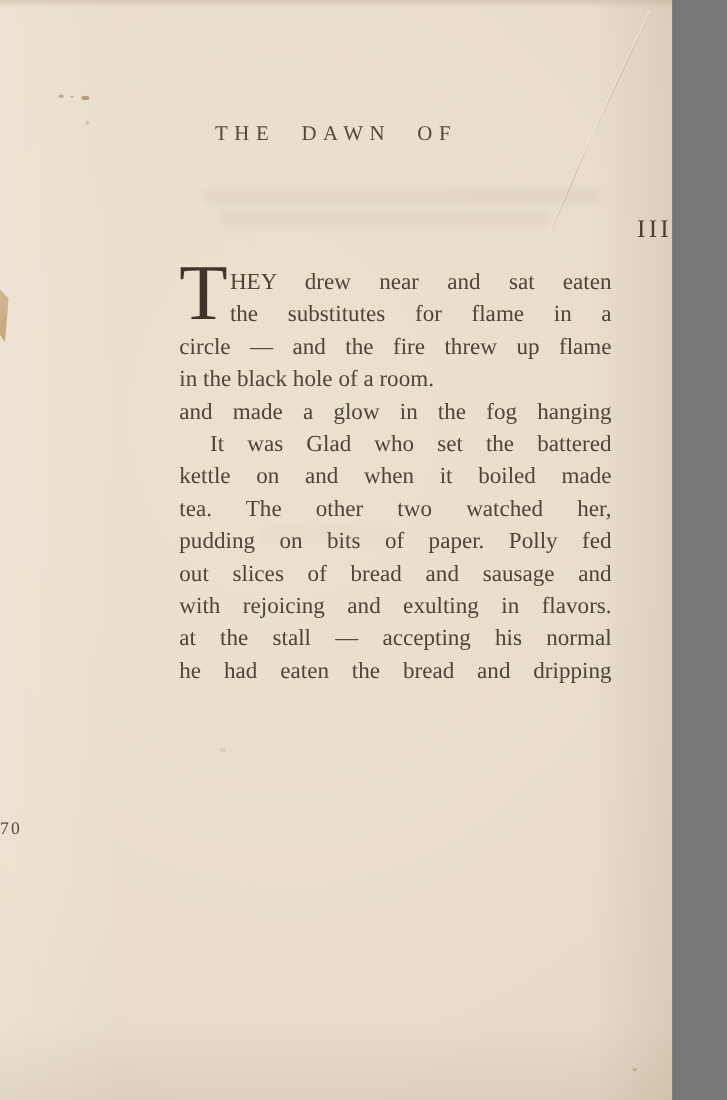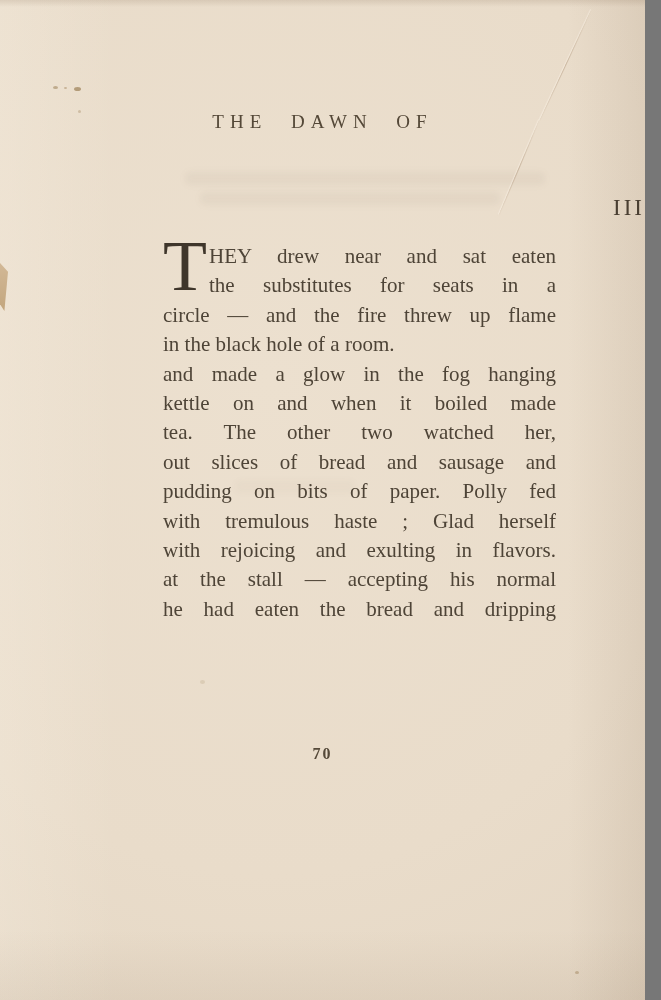--- a/index.html
+++ b/index.html
@@ -6,21 +6,20 @@
   .scan {
     position:relative; width:611px; height:1000px; overflow:hidden;
     font-family:"Liberation Serif", serif;
     color:#4e4437;
     background:
       linear-gradient(to bottom, rgba(110,82,55,0.14) 0px, rgba(110,82,55,0) 7px),
       linear-gradient(to right, rgba(110,82,55,0) 88%, rgba(110,82,55,0.10) 100%),
       linear-gradient(to bottom, rgba(110,82,55,0) 93%, rgba(110,82,55,0.07) 100%),
       linear-gradient(to right, rgba(255,250,240,0.20) 0%, rgba(255,250,240,0) 18%),
       radial-gradient(ellipse 130% 95% at 42% 38%, #ece0cf 0%, #e9dcca 52%, #e1d3c0 100%);
-    padding-left: 34px;
   }
   .running-header {
     position:absolute; top:111px; left:0; width:100%;
     text-align:center; font-size:19px; letter-spacing:6px; word-spacing:13px;
     color:#544838;
   }
   .chapter-number {
     position:absolute; top:195px; left:0; width:100%;
     text-align:right; font-size:23px; letter-spacing:3px; color:#4a3f32;
   }
@@ -33,21 +32,21 @@
   .bodyline.pad1 { padding-left:8px; }
   .bodyline.pad2 { padding-left:20px; }
   .bodyline.firstline-indent { text-indent:28px; }
   .dropcap-box { float:left; width:46px; height:58px; overflow:visible; }
   .dropcap {
     display:block; font-size:72px; line-height:58px; margin-top:-5px;
     color:#3f362b; font-weight:normal;
   }
   .folio {
     position:absolute; top:745px; left:0; width:100%;
-    text-align:center; font-size:16px; letter-spacing:2px; color:#554939;font-weight:bold;
+    font-size:16px; letter-spacing:2px; color:#554939;
   }
   
   .crease-1, .crease-2 {
     position:absolute; height:1px;
     background:linear-gradient(to right, rgba(150,120,90,0.0), rgba(150,120,90,0.35), rgba(150,120,90,0.05));
     box-shadow:0 1px 1px rgba(255,250,240,0.5);
     transform-origin:0 0;
   }
   .crease-1 { left:592px; top:10px; width:122px; transform:rotate(115deg); }
   .crease-2 { left:540px; top:120px; width:103px; transform:rotate(113deg); }
@@ -95,32 +94,32 @@
 
   <div class="chapter-number">III</div>
 
   <div class="textblock">
 
     <div>
       <span class="dropcap-box">
           <span class="dropcap">T</span>
         </span>
       <div class="bodyline pad1">HEY drew near and sat eaten</div>
-      <div class="bodyline pad2">the substitutes for seats in a</div>
+      <div class="bodyline pad2">the substitutes for flame in a</div>
       <div class="bodyline">circle — and the fire threw up flame</div>
       <div class="bodyline lastline">in the black hole of a room.</div>
       <div class="bodyline">and made a glow in the fog hanging</div>
     </div>
 
     <div>
+      <div class="bodyline firstline-indent">It was Glad who set the battered</div>
       <div class="bodyline">kettle on and when it boiled made</div>
       <div class="bodyline">tea. The other two watched her,</div>
+      <div class="bodyline">pudding on bits of paper. Polly fed</div>
       <div class="bodyline">out slices of bread and sausage and</div>
-      <div class="bodyline">pudding on bits of paper. Polly fed</div>
-      <div class="bodyline">with tremulous haste ; Glad herself</div>
       <div class="bodyline">with rejoicing and exulting in flavors.</div>
       <div class="bodyline">at the stall — accepting his normal</div>
       <div class="bodyline">he had eaten the bread and dripping</div>
     </div>
 
   </div>
 
   <div class="folio">70</div>
 
 </div>

